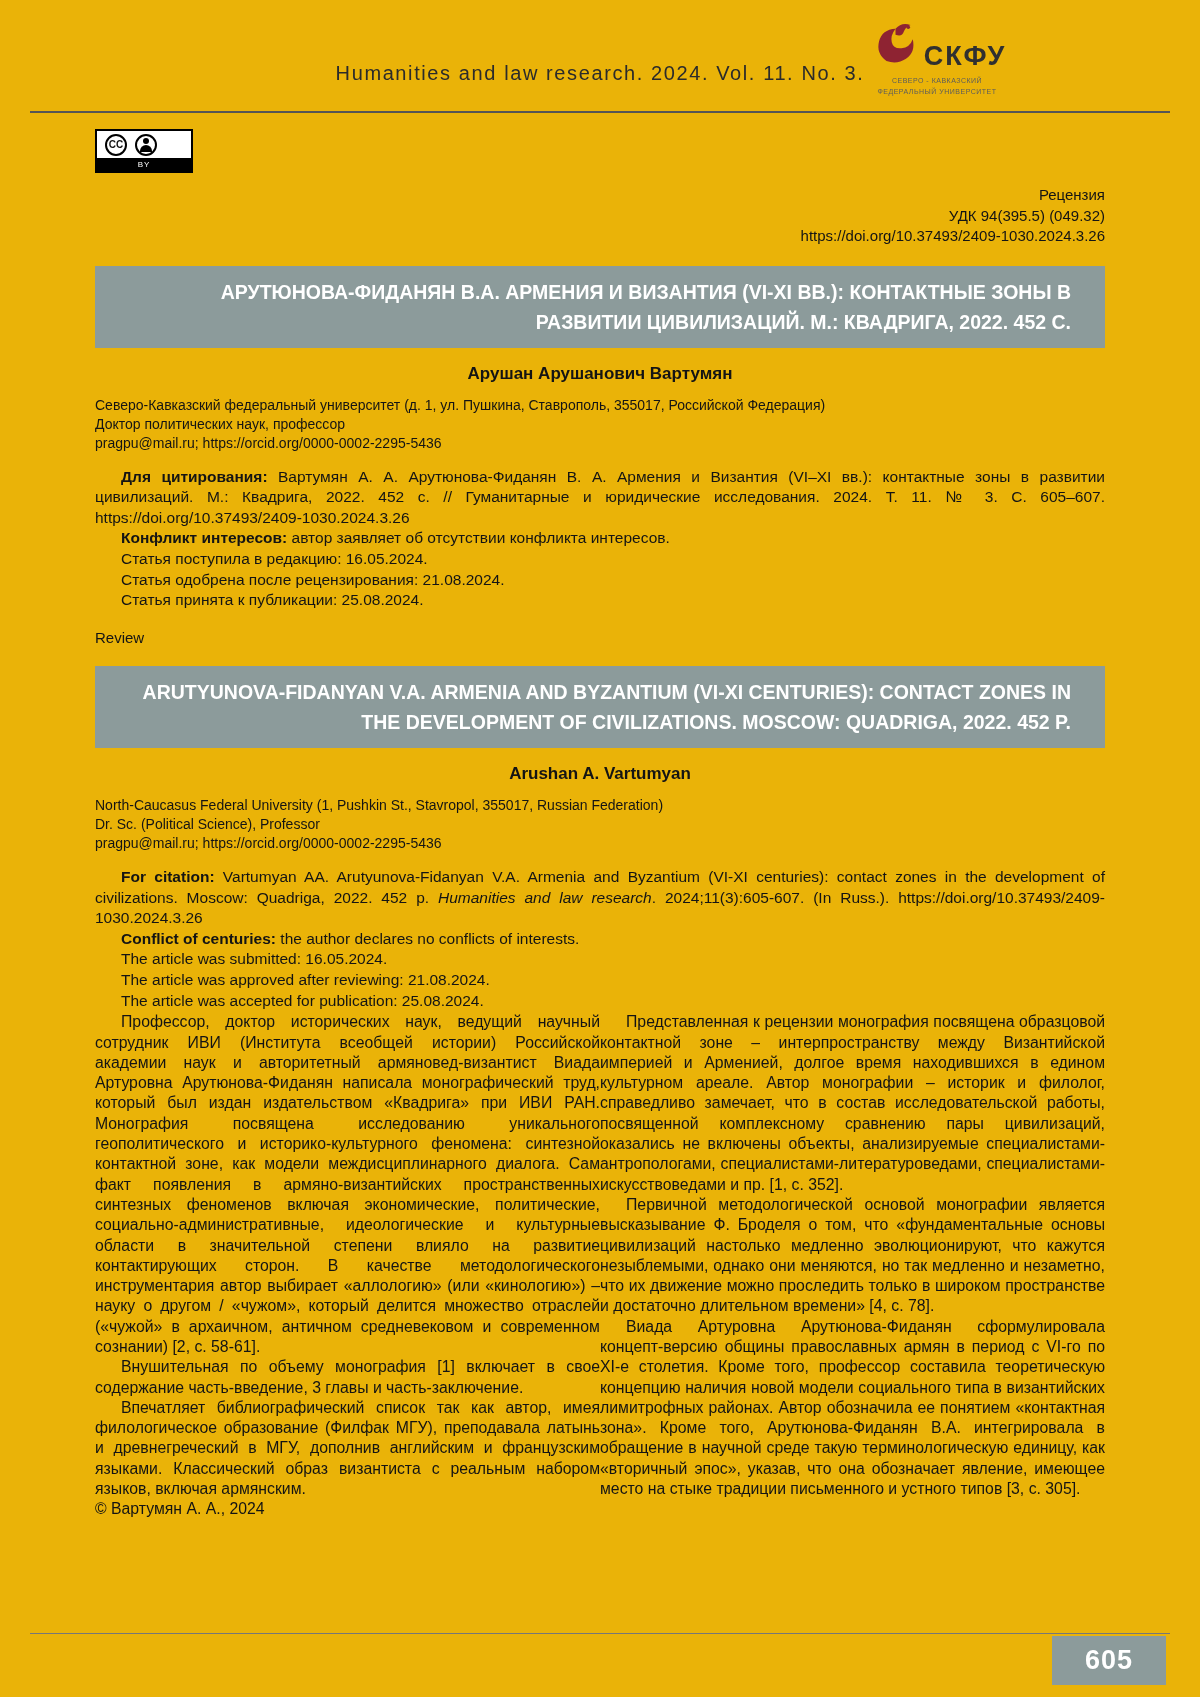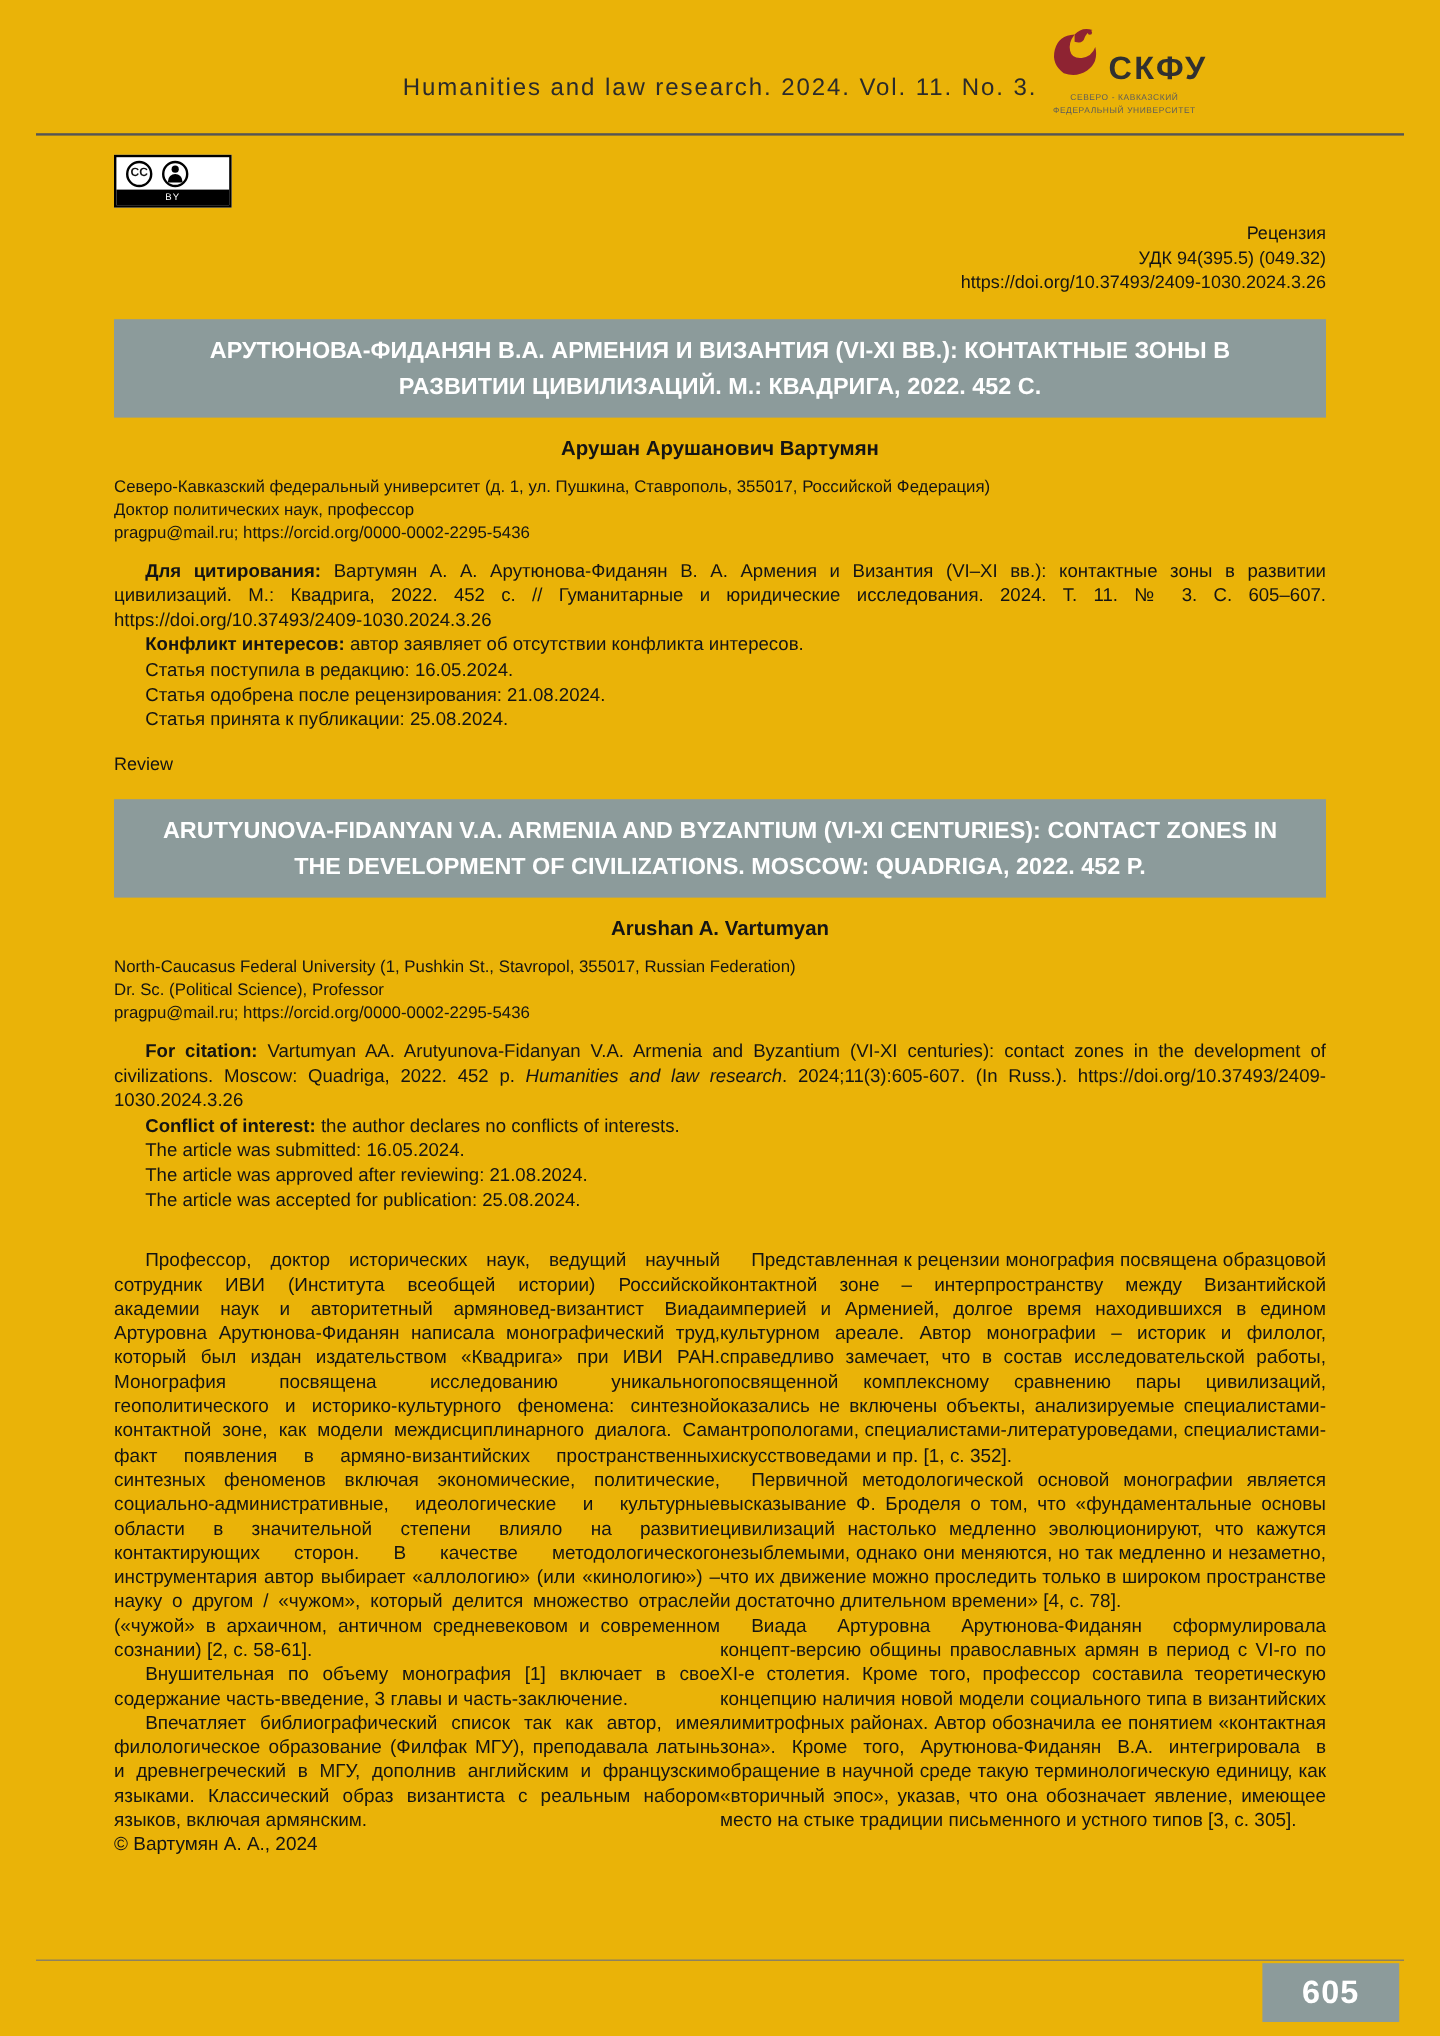--- a/index.html
+++ b/index.html
@@ -34,31 +34,31 @@
     font-weight:bold; font-size:10px; box-sizing:border-box; }
   .cc-head { width:6px; height:6px; border-radius:50%; background:#000; }
   .cc-bodyshape { width:12px; height:7px; border-radius:6px 6px 0 0; background:#000; margin-top:1px; }
   .cc-bottom { height:13px; background:#000; color:#fff; font-size:8px; line-height:13px; text-align:center; letter-spacing:1px; }
   
   .meta { margin-top:12px; font-size:15px; line-height:1.3;text-align:right; }
   .meta p { margin:1px 0; }
   
   .title-block {
     margin-top:20px; background:#8C9B9B; color:#ffffff;
-    text-align:center; font-weight:bold; font-size:19.5px; line-height:1.55;
+    text-align:right; font-weight:bold; font-size:19.5px; line-height:1.55;
     padding:11px 34px;
   }
   .author-line { margin-top:16px; text-align:center; font-weight:bold; font-size:17px; }
   .affiliation { margin-top:12px; font-size:14px; line-height:1.35; }
   .affiliation p { margin:0; }
   .cite-block { margin-top:14px; font-size:15.5px; line-height:1.33; }
   .cite-block p { margin:0; text-align:justify; text-indent:26px; }
   .section-label { margin-top:18px; font-size:15px; }
   
-  .columns { display:flex; margin-top:30px; }
+  .columns { display:flex; margin-top:1px; }
   .col { flex:1 1 0; min-width:0; }
   .col p {
     margin:0; font-size:15.8px; line-height:1.285;
     text-align:justify; text-indent:26px;
   }
   .copyright { margin-top:10px; font-size:14.5px; text-indent:0 !important; text-align:left !important; }
   
   .footer-rule {
     position:absolute; left:30px; right:30px; bottom:63px;
     border:none; border-top:1.5px solid #777; margin:0;
@@ -137,21 +137,21 @@
     <div class="author-line">Arushan A. Vartumyan</div>
 
     <div class="affiliation">
       <p>North-Caucasus Federal University (1, Pushkin St., Stavropol, 355017, Russian Federation)</p>
       <p>Dr. Sc. (Political Science), Professor</p>
       <p>pragpu@mail.ru; https://orcid.org/0000-0002-2295-5436</p>
     </div>
 
     <div class="cite-block">
       <p><b>For citation:</b><span> Vartumyan AA. Arutyunova-Fidanyan V.A. Armenia and Byzantium (VI-XI centuries): contact zones in the development of civilizations. Moscow: Quadriga, 2022. 452 p. </span><i>Humanities and law research</i><span>. 2024;11(3):605-607. (In Russ.). https://doi.org/10.37493/2409-1030.2024.3.26</span></p>
-      <p><b>Conflict of interest:</b><span> the author declares no conflicts of interests.</span></p>
+      <p><b>Conflict of centuries:</b><span> the author declares no conflicts of interests.</span></p>
       <p>The article was submitted: 16.05.2024.</p>
       <p>The article was approved after reviewing: 21.08.2024.</p>
       <p>The article was accepted for publication: 25.08.2024.</p>
     </div>
 
     <div class="columns">
       <div class="col">
         <p>Профессор, доктор исторических наук, ведущий научный сотрудник ИВИ (Института всеобщей истории) Российской академии наук и авторитетный армяновед-византист Виада Артуровна Арутюнова-Фиданян написала монографический труд, который был издан издательством «Квадрига» при ИВИ РАН. Монография посвящена исследованию уникального геополитического и историко-культурного феномена: синтезной контактной зоне, как модели междисциплинарного диалога. Сам факт появления в армяно-византийских пространственных синтезных феноменов включая экономические, политические, социально-административные, идеологические и культурные области в значительной степени влияло на развитие контактирующих сторон. В качестве методологического инструментария автор выбирает «аллологию» (или «кинологию») – науку о другом / «чужом», который делится множество отраслей («чужой» в архаичном, античном средневековом и современном сознании) [2, с. 58-61].</p>
         <p>Внушительная по объему монография [1] включает в свое содержание часть-введение, 3 главы и часть-заключение.</p>
         <p>Впечатляет библиографический список так как автор, имея филологическое образование (Филфак МГУ), преподавала латынь и древнегреческий в МГУ, дополнив английским и французским языками. Классический образ византиста с реальным набором языков, включая армянским.</p>

